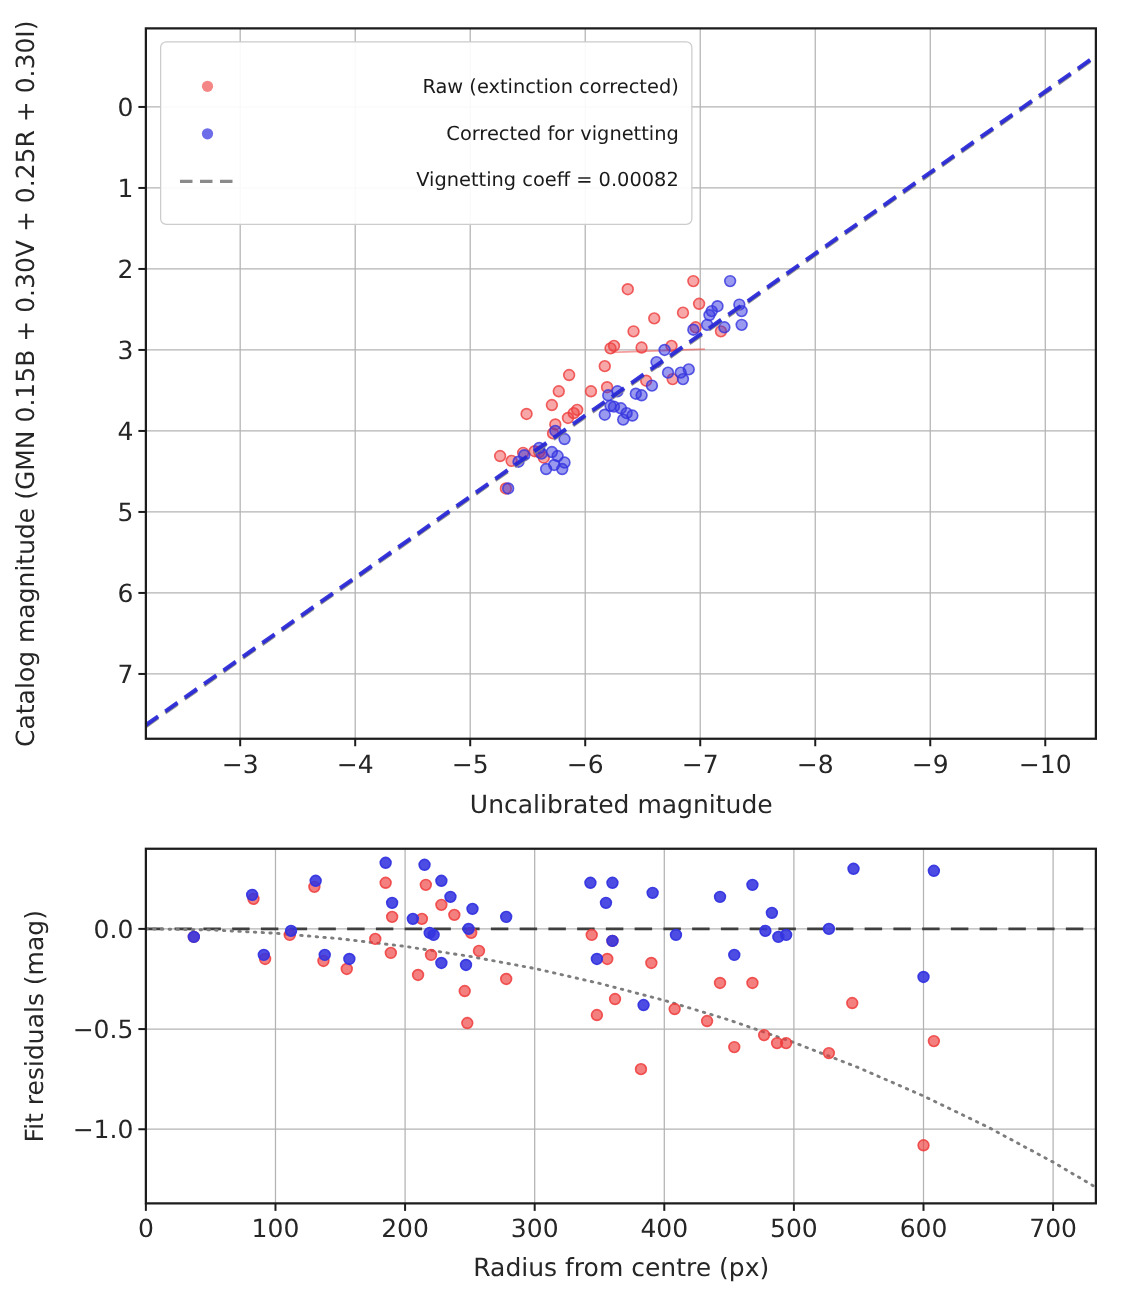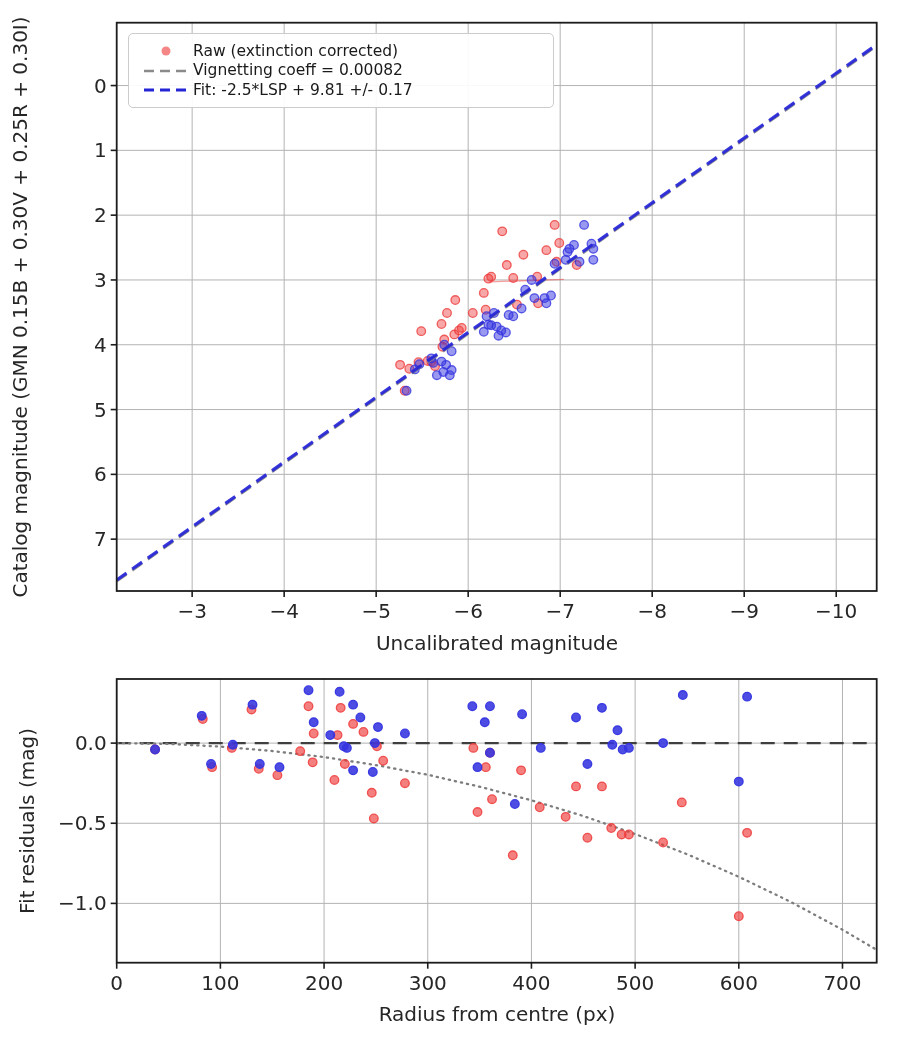--- a/index.html
+++ b/index.html
@@ -8,21 +8,21 @@
     font-family:"DejaVu Sans", sans-serif;overflow:hidden;
   }
   svg text{fill:#262626;}
   .ticklabel{font-size:20px;}
   .axlabel{font-size:20px;}
   .legend{
     position:absolute;left:128px;top:33px;width:426px;box-sizing:border-box;
     background:rgba(255,255,255,0.92);border:1px solid #cccccc;border-radius:5px;
     padding:7px 10px;z-index:2;
   }
-  .lrow{display:flex;align-items:center;margin:0 0;}
+  .lrow{display:flex;align-items:center;margin:18px 0;justify-content:space-between;}
   .sw{width:54px;flex:0 0 54px;display:flex;justify-content:center;align-items:center;}
   .ltext{font-size:15.5px;color:#1a1a1a;white-space:nowrap;line-height:1.3;}
   .multi div{line-height:19px;white-space:nowrap;}
 </style>
 </head>
 <body>
 
 
 
 <svg id="fig" width="900" height="1050" viewBox="0 0 900 1050">
@@ -291,32 +291,32 @@
   <div class="lrow">
     <span class="sw">
       <svg width="14" height="14">
         <circle cx="7" cy="7" r="4.5" fill-opacity="0.62" fill="#ee3b3b"></circle>
       </svg>
     </span>
     <span class="ltext">Raw (extinction corrected)</span>
   </div>
   <div class="lrow">
     <span class="sw">
+      <svg width="14" height="14">
+        <circle cx="7" cy="7" r="4.5" fill-opacity="0.72" fill="#3434e0"></circle>
+      </svg>
+    </span>
+    <span class="ltext">Corrected for vignetting</span>
+  </div>
+  <div class="lrow">
+    <span class="sw">
       <svg width="46" height="6">
         <line x1="1" y1="3" x2="45" y2="3" stroke-width="2.6" stroke-dasharray="10 6" stroke="#8a8a8a"></line>
       </svg>
     </span>
     <div class="ltext multi">
       <div>Vignetting coeff = 0.00082</div>
     </div>
   </div>
-  <div class="lrow">
-    <span class="sw">
-      <svg width="46" height="8">
-        <line x1="1" y1="4" x2="45" y2="4" stroke-width="3.2" stroke-dasharray="10 6" stroke="#2525d8"></line>
-      </svg>
-    </span>
-    <span class="ltext">Fit: -2.5*LSP + 9.81 +/- 0.17</span>
-  </div>
 </div>
 
 
 
 
 </body></html>

